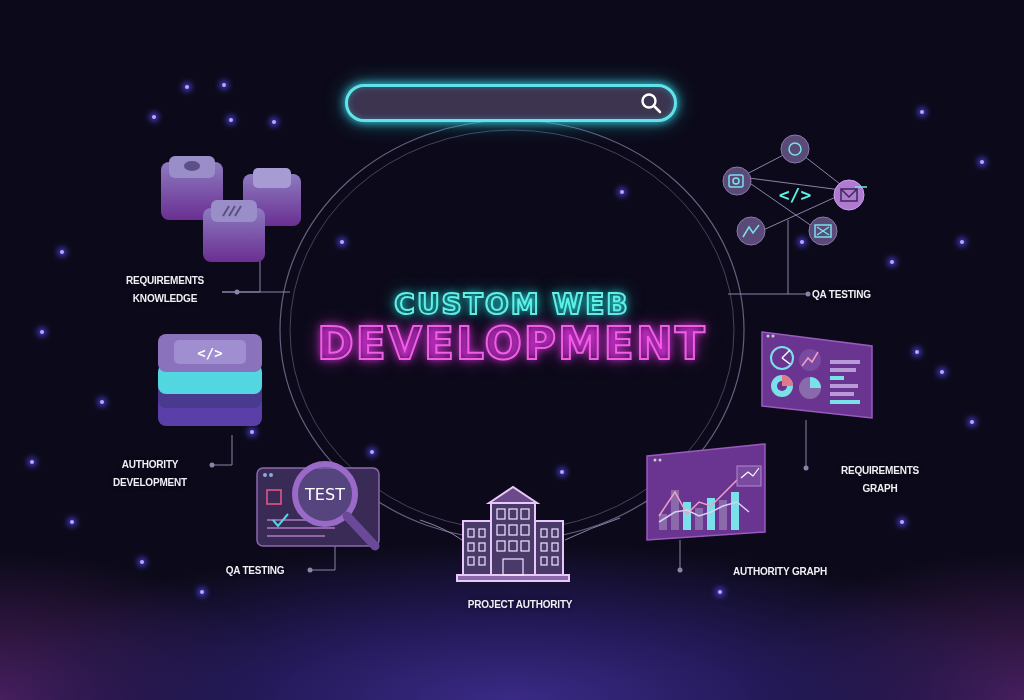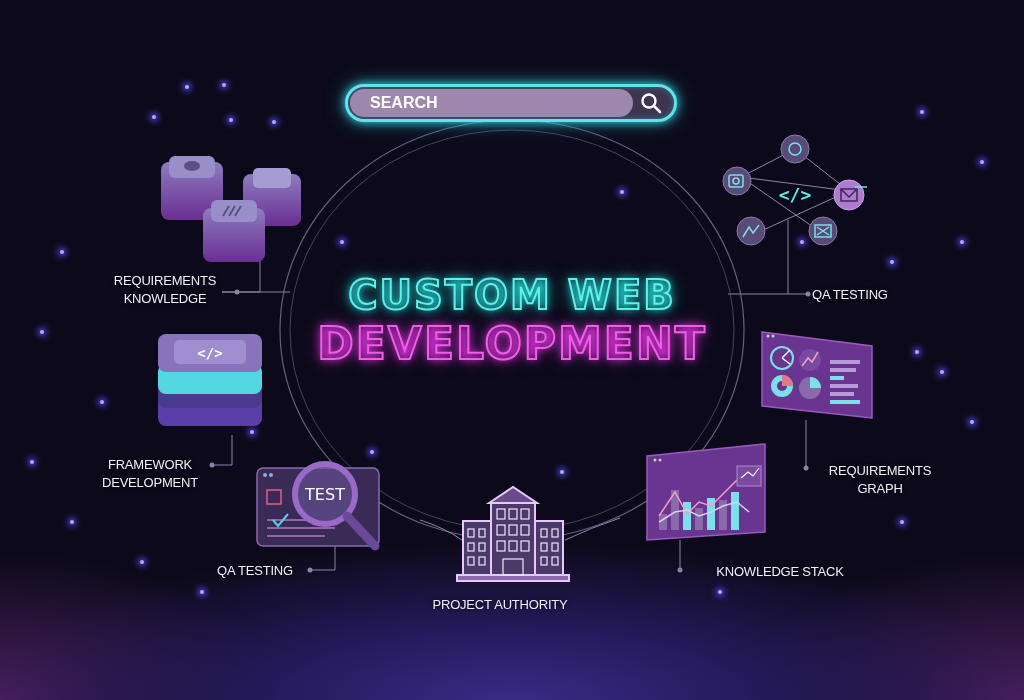--- a/index.html
+++ b/index.html
@@ -3,30 +3,30 @@
 <meta charset="utf-8">
 <style>
   html,body{margin:0;padding:0;}
   body{width:1024px;height:700px;overflow:hidden;position:relative;
     background:radial-gradient(ellipse 70% 30% at 50% 100%, #3a2a86 0%, #241a5a 35%, transparent 75%),
                radial-gradient(ellipse 40% 30% at 0% 100%, #4a1f5e 0%, transparent 70%),
                radial-gradient(ellipse 40% 30% at 100% 100%, #4a1f5e 0%, transparent 70%),
                #0c0a1a;
     font-family:"Liberation Sans",sans-serif;color:#fff;}
   .abs{position:absolute;}
-  .label{position:absolute;font-weight:400;font-size:13px;letter-spacing:-0.2px;text-align:center;color:#f1eef8;line-height:18px;text-shadow:0 0 4px rgba(0,0,0,.6);}
+  .label{position:absolute;font-weight:700;font-size:10px;letter-spacing:-0.2px;text-align:center;color:#f1eef8;line-height:18px;text-shadow:0 0 4px rgba(0,0,0,.6);}
   .searchbar{left:345px;top:84px;width:332px;height:38px;border-radius:20px;border:3px solid #62e3ea;
     box-shadow:0 0 10px #34cfe0,0 0 20px rgba(52,207,224,.5), inset 0 0 6px rgba(52,207,224,.4);
     background:#3d3450;box-sizing:border-box;overflow:hidden;}
   .search-field{position:absolute;left:2px;top:2px;width:283px;height:28px;border-radius:15px;background:#9e87ad;
     display:flex;align-items:center;padding-left:20px;box-sizing:border-box;font-weight:700;font-size:16px;color:#fff;}
   .search-btn{position:absolute;right:6px;top:2px;width:34px;height:28px;display:flex;align-items:center;justify-content:center;}
   .title{position:absolute;left:0;width:1024px;text-align:center;font-weight:700;letter-spacing:2px;
     color:transparent;font-family:"DejaVu Sans",sans-serif;}
-  .t1{top:272px;font-size:40px;-webkit-text-stroke:2px #5ff0e6;text-shadow:0 0 8px #22c8c8,0 0 18px rgba(34,200,200,.6);}
+  .t1{top:288px;font-size:28px;-webkit-text-stroke:2px #5ff0e6;text-shadow:0 0 8px #22c8c8,0 0 18px rgba(34,200,200,.6);}
   .t2{top:318px;font-size:44px;-webkit-text-stroke:2px #f05ee8;text-shadow:0 0 8px #d030d0,0 0 18px rgba(208,48,208,.6);}
   .star{position:absolute;width:4px;height:4px;border-radius:50%;background:#b7a8ff;box-shadow:0 0 6px 2px #5a4cff;}
   svg{overflow:visible;}
 </style>
 </head>
 <body>
 
 <div>
   <div class="star" style="left:185px;top:85px"></div>
   <div class="star" style="left:222px;top:83px"></div>
@@ -80,23 +80,20 @@
   <circle cx="806" cy="468" r="2.5" fill="#8a84a8"></circle>
 
   <line x1="680" y1="540" x2="680" y2="570" stroke="#8a84a8" stroke-width="1"></line>
   <circle cx="680" cy="570" r="2.5" fill="#8a84a8"></circle>
 
   <path d="M420,520 Q445,528 462,540" fill="none" stroke="#8a84a8" stroke-width="1"></path>
   <path d="M565,540 Q590,528 620,518" fill="none" stroke="#8a84a8" stroke-width="1"></path>
 </svg>
 
 <div class="abs searchbar">
-  <div class="search-field">
-    <span>SEARCH</span>
-  </div>
   <div class="search-btn">
     <svg width="22" height="22">
       <circle cx="9" cy="9" r="6.5" fill="none" stroke="#fff" stroke-width="2.4"></circle>
       <line x1="14" y1="14" x2="20" y2="20" stroke="#fff" stroke-width="2.6" stroke-linecap="round"></line>
     </svg>
   </div>
 </div>
 
 <div class="title t1">CUSTOM WEB</div>
 <div class="title t2">DEVELOPMENT</div>
@@ -124,21 +121,21 @@
 
 <svg class="abs" style="left:150px;top:330px" width="120" height="110">
   <rect x="8" y="62" width="104" height="34" rx="8" fill="#5a3fa8"></rect>
   <rect x="8" y="48" width="104" height="30" rx="8" fill="#4a3a8e"></rect>
   <rect x="8" y="34" width="104" height="30" rx="8" fill="#52d6e0"></rect>
   <rect x="8" y="4" width="104" height="38" rx="8" fill="#8a73bc"></rect>
   <rect x="24" y="10" width="72" height="24" rx="5" fill="#9f8ed0"></rect>
   <text x="60" y="28" text-anchor="middle" font-family="DejaVu Sans Mono, monospace" font-size="14" font-weight="bold" fill="#fff">&lt;/&gt;</text>
 </svg>
 <div class="label" style="left:80px;top:456px;width:140px">
-  <div>FRAMEWORK</div>
+  <div>AUTHORITY</div>
   <div>DEVELOPMENT</div>
 </div>
 
 <svg class="abs" style="left:255px;top:460px" width="140" height="120">
   <rect x="2" y="8" width="122" height="78" rx="6" fill="#3a2a56" stroke="#8a6ab0" stroke-width="1.5"></rect>
   <circle cx="10" cy="15" r="2" fill="#8ad"></circle>
     <circle cx="16" cy="15" r="2" fill="#8ad"></circle>
   <rect x="12" y="30" width="14" height="14" fill="none" stroke="#e85a8a" stroke-width="1.5"></rect>
   <line x1="12" y1="60" x2="60" y2="60" stroke="#b07ac8" stroke-width="1.5"></line>
   <line x1="12" y1="68" x2="80" y2="68" stroke="#b07ac8" stroke-width="1.5"></line>
@@ -178,42 +175,42 @@
     <rect x="13" y="74" width="6" height="8"></rect>
       <rect x="24" y="74" width="6" height="8"></rect>
     <rect x="86" y="46" width="6" height="8"></rect>
       <rect x="97" y="46" width="6" height="8"></rect>
     <rect x="86" y="60" width="6" height="8"></rect>
       <rect x="97" y="60" width="6" height="8"></rect>
     <rect x="86" y="74" width="6" height="8"></rect>
       <rect x="97" y="74" width="6" height="8"></rect>
   </g>
 </svg>
-<div class="label" style="left:408px;top:596px;width:184px">
+<div class="label" style="left:428px;top:596px;width:184px">
   <div>PROJECT AUTHORITY</div>
 </div>
 
 <svg class="abs" style="left:645px;top:442px" width="125" height="100">
   <polygon points="2,14 120,2 120,90 2,98" fill="#6a3590" stroke="#9a5ac0" stroke-width="1.5"></polygon>
   <circle cx="10" cy="18" r="1.5" fill="#ccc"></circle>
     <circle cx="15" cy="18" r="1.5" fill="#ccc"></circle>
   <rect x="14" y="72" width="8" height="16" fill="#8a6aaa"></rect>
   <rect x="26" y="48" width="8" height="40" fill="#8a6aaa"></rect>
   <rect x="38" y="60" width="8" height="28" fill="#7ae0ea"></rect>
   <rect x="50" y="66" width="8" height="22" fill="#8a6aaa"></rect>
   <rect x="62" y="56" width="8" height="32" fill="#7ae0ea"></rect>
   <rect x="74" y="58" width="8" height="30" fill="#8a6aaa"></rect>
   <rect x="86" y="50" width="8" height="38" fill="#7ae0ea"></rect>
   <polyline points="14,74 30,50 42,72 54,60 66,64 78,52 92,38" fill="none" stroke="#f0a0c0" stroke-width="1.5"></polyline>
   <polyline points="14,80 30,70 42,68 54,74 66,70 78,64 92,60 104,70" fill="none" stroke="#d8d0f0" stroke-width="1.5"></polyline>
   <rect x="92" y="24" width="24" height="20" fill="#7a4aa0" stroke="#b08ad0"></rect>
   <polyline points="96,36 103,30 108,34 114,26" fill="none" stroke="#fff" stroke-width="1.2"></polyline>
 </svg>
 <div class="label" style="left:690px;top:563px;width:180px">
-  <div>KNOWLEDGE STACK</div>
+  <div>AUTHORITY GRAPH</div>
 </div>
 
 <svg class="abs" style="left:760px;top:330px" width="120" height="90">
   <polygon points="2,2 112,16 112,88 2,76" fill="#6a3590" stroke="#9a5ac0" stroke-width="1.5"></polygon>
   <circle cx="8" cy="6" r="1.5" fill="#ccc"></circle>
     <circle cx="13" cy="6" r="1.5" fill="#ccc"></circle>
   <circle cx="22" cy="28" r="11" fill="none" stroke="#7ae0ea" stroke-width="2"></circle>
   <line x1="22" y1="28" x2="30" y2="20" stroke="#fff" stroke-width="1.5"></line>
   <line x1="22" y1="28" x2="30" y2="34" stroke="#fff" stroke-width="1.5"></line>
   <circle cx="50" cy="30" r="11" fill="#7a4aa0"></circle>

